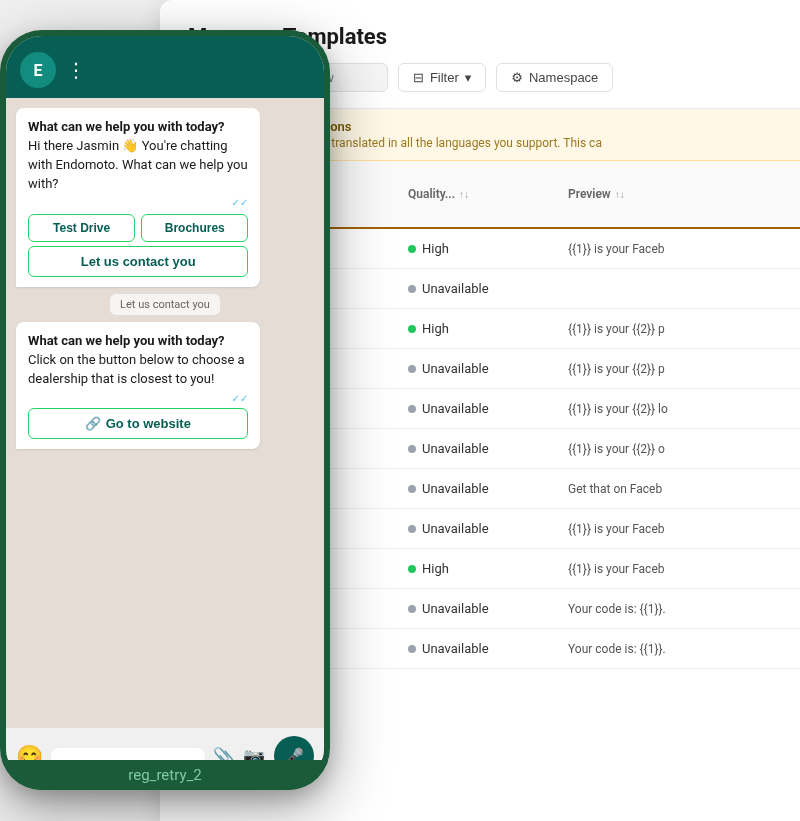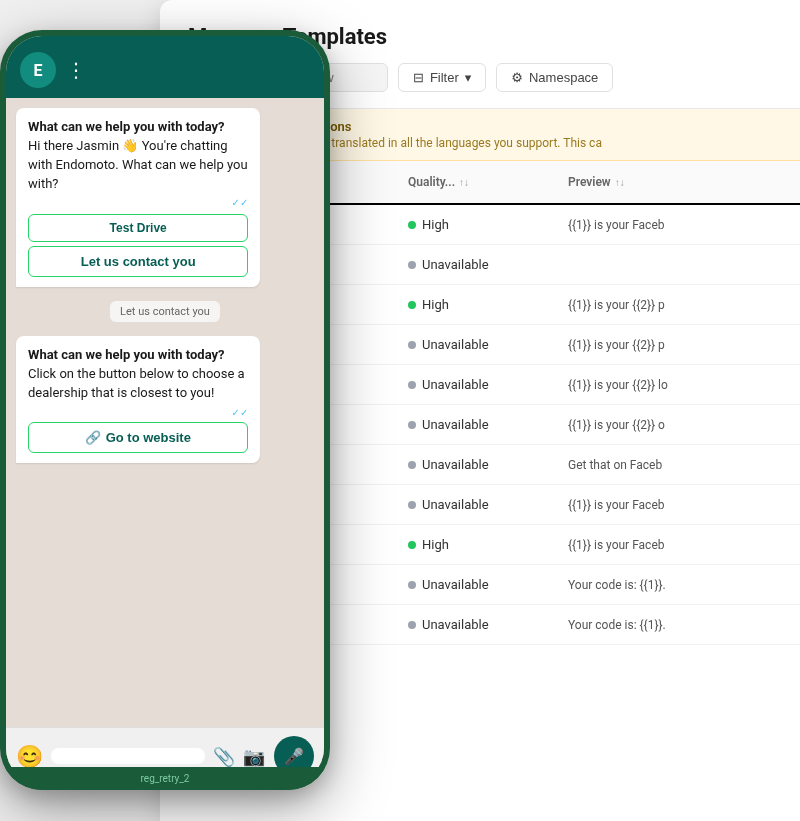--- a/index.html
+++ b/index.html
@@ -109,22 +109,22 @@
     }
 
     .warning-text {
       font-size: 12px;
       color: #9a7a20;
     }
 
     .table-header {
       display: grid;
       grid-template-columns: 220px 160px 1fr;
-      padding: 14px 28px;
-      border-bottom: 2px solid #000000;
+      padding: 26px 28px;
+      border-bottom: 2px solid #a16207;
       background: #fafafa;
     }
 
     .th {
       font-size: 12px;
       font-weight: 600;
       color: #666;
       display: flex;
       align-items: center;
       gap: 4px;
@@ -256,21 +256,21 @@
       cursor: pointer;
     }
 
     
     .wa-chat {
       flex: 1;
       overflow-y: auto;
       padding: 10px 10px 6px;
       display: flex;
       flex-direction: column;
-      gap: 14px;
+      gap: 7px;
       background: #e5ddd5;
     }
 
     .chat-bubble-received {
       background: #ffffff;
       border-radius: 8px 8px 8px 0;
       padding: 10px 12px;
       max-width: 82%;
       align-self: flex-start;
       box-shadow: 0 1px 2px rgba(0,0,0,0.1);
@@ -403,21 +403,21 @@
     
     .phone-bottom-label {
       position: absolute;
       bottom: 0;
       left: 0;
       right: 0;
       background: #1a5c3a;
       text-align: center;
       padding: 6px;
       color: #7ec8a4;
-      font-size: 10px;
+      font-size: 15px;
     }
   </style>
 </head>
 <body>
 
 <div class="bg-panel">
   <div class="bg-panel-header">
     <div class="bg-panel-title">Message Templates</div>
     <div class="bg-panel-toolbar">
       <div class="search-box">
@@ -558,20 +558,21 @@
     <div class="wa-chat">
 
       <div class="chat-bubble-received">
         <div class="chat-bubble-text">
           <strong>What can we help you with today?</strong><br>
           Hi there Jasmin 👋 You're chatting with Endomoto. What can we help you with?
         </div>
         <div class="chat-tick">✓✓</div>
         <div class="chat-buttons">
           <button class="chat-btn">Test Drive</button>
+          <button class="chat-btn">Brochures</button>
         </div>
         <button class="chat-btn-full">Let us contact you</button>
       </div>
 
       <div class="system-msg">Let us contact you</div>
 
       <div class="chat-bubble-received">
         <div class="chat-bubble-text">
           <strong>What can we help you with today?</strong><br>
           Click on the button below to choose a dealership that is closest to you!

